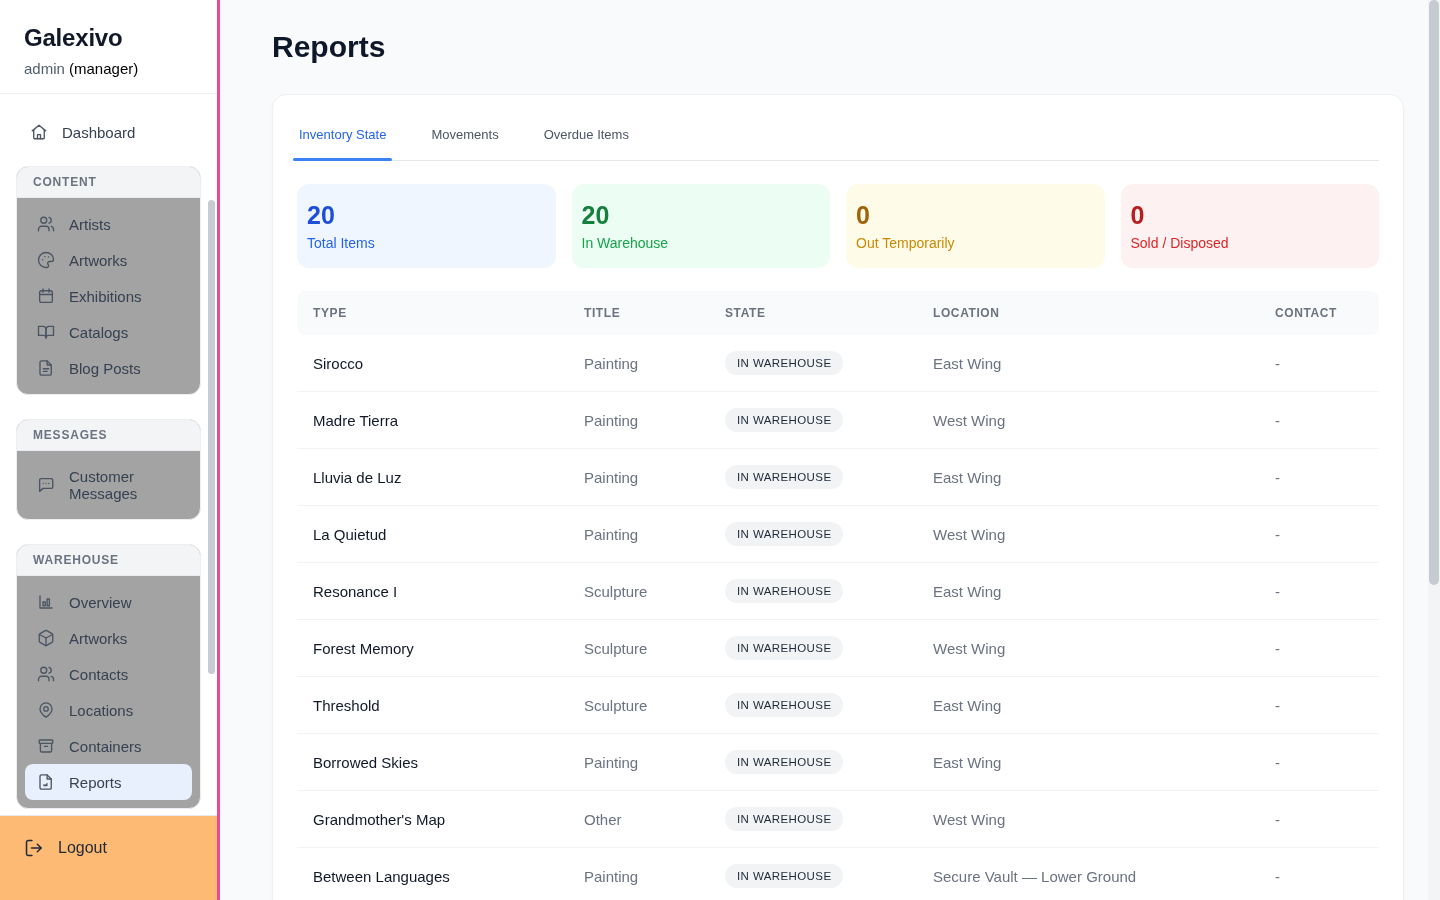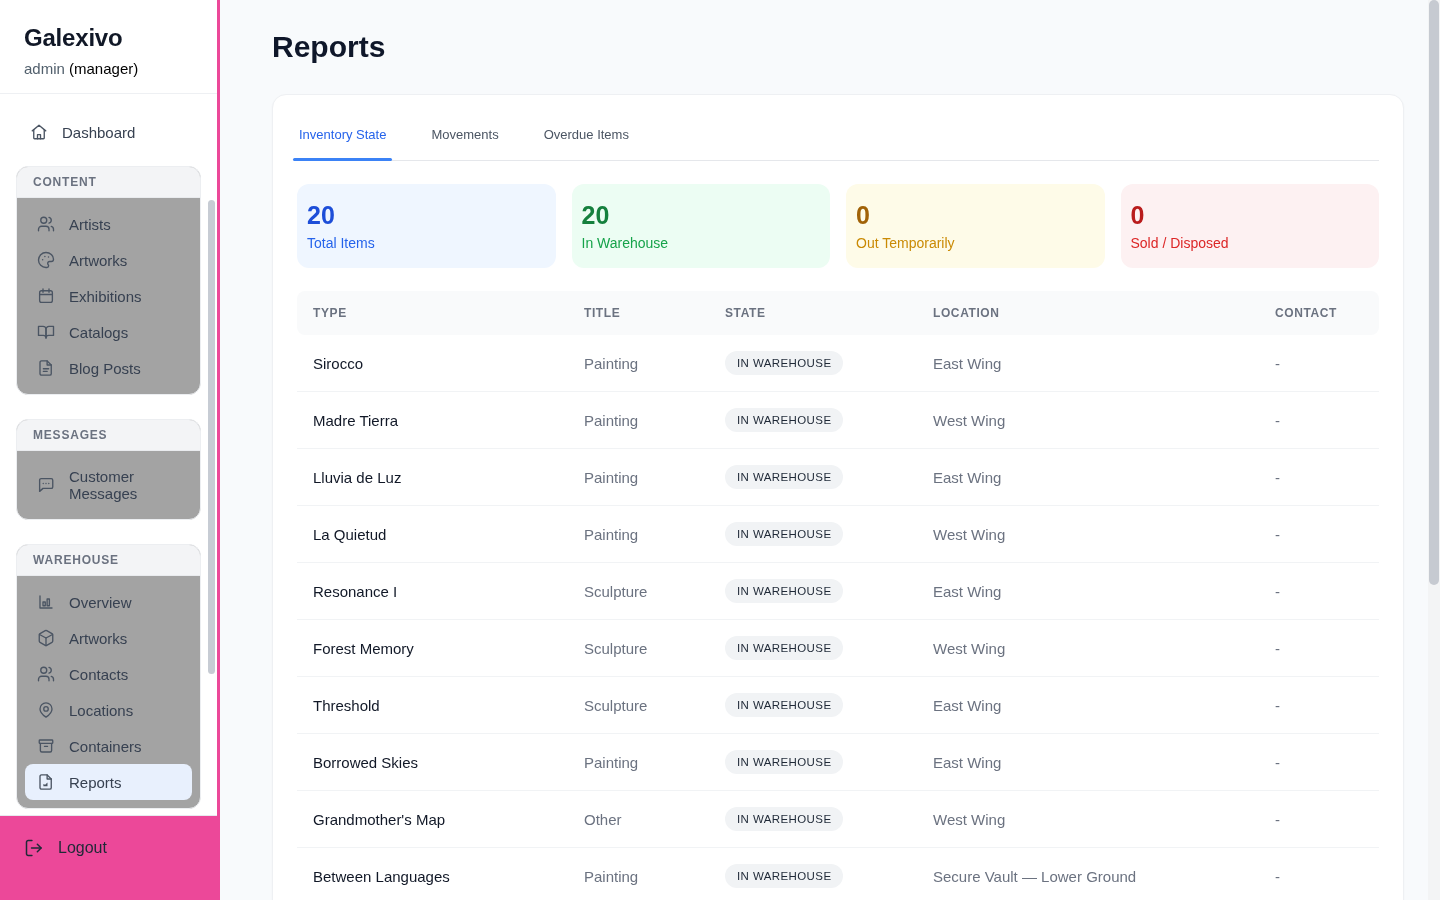--- a/index.html
+++ b/index.html
@@ -41,21 +41,21 @@
   .nav-section-body { padding:8px; }
   .nav-section-stub {
     height:9px; background:#f3f4f6; border:1px solid #eceef1; border-bottom:none;
     border-radius:12px 12px 0 0; margin-bottom:0;
   }
   .sidebar-scroll-track { position:absolute; right:2px; top:106px; width:7px; height:709px; }
   .sidebar-scroll-thumb {
     position:absolute; top:0; width:7px; height:474px;
     background:#c7ccd4; border-radius:4px;
   }
-  .sidebar-footer { border-top:1px solid #e7eaee; padding:22px 24px; background:#ec4899; height:85px; }
+  .sidebar-footer { border-top:1px solid #e7eaee; padding:22px 24px; background:#fdba74; height:85px; }
   .logout-btn { display:flex; align-items:center; gap:14px; font-size:16px; color:#1f2937; cursor:pointer; }
   .logout-btn .icon { width:20px; height:20px; color:#1f2937; display:inline-flex; }
   .logout-btn .icon svg { width:20px; height:20px; }
 
   
   .main { position:absolute; left:255px; top:0; width:1173px; height:900px; }
   .page-title { font-size:30px; font-weight:700; color:#0f172a; margin:30px 0 0 17px; }
   .card {
     margin:30px 24px 0 17px; background:#ffffff;
     border:1px solid #eef0f3; border-radius:14px;

